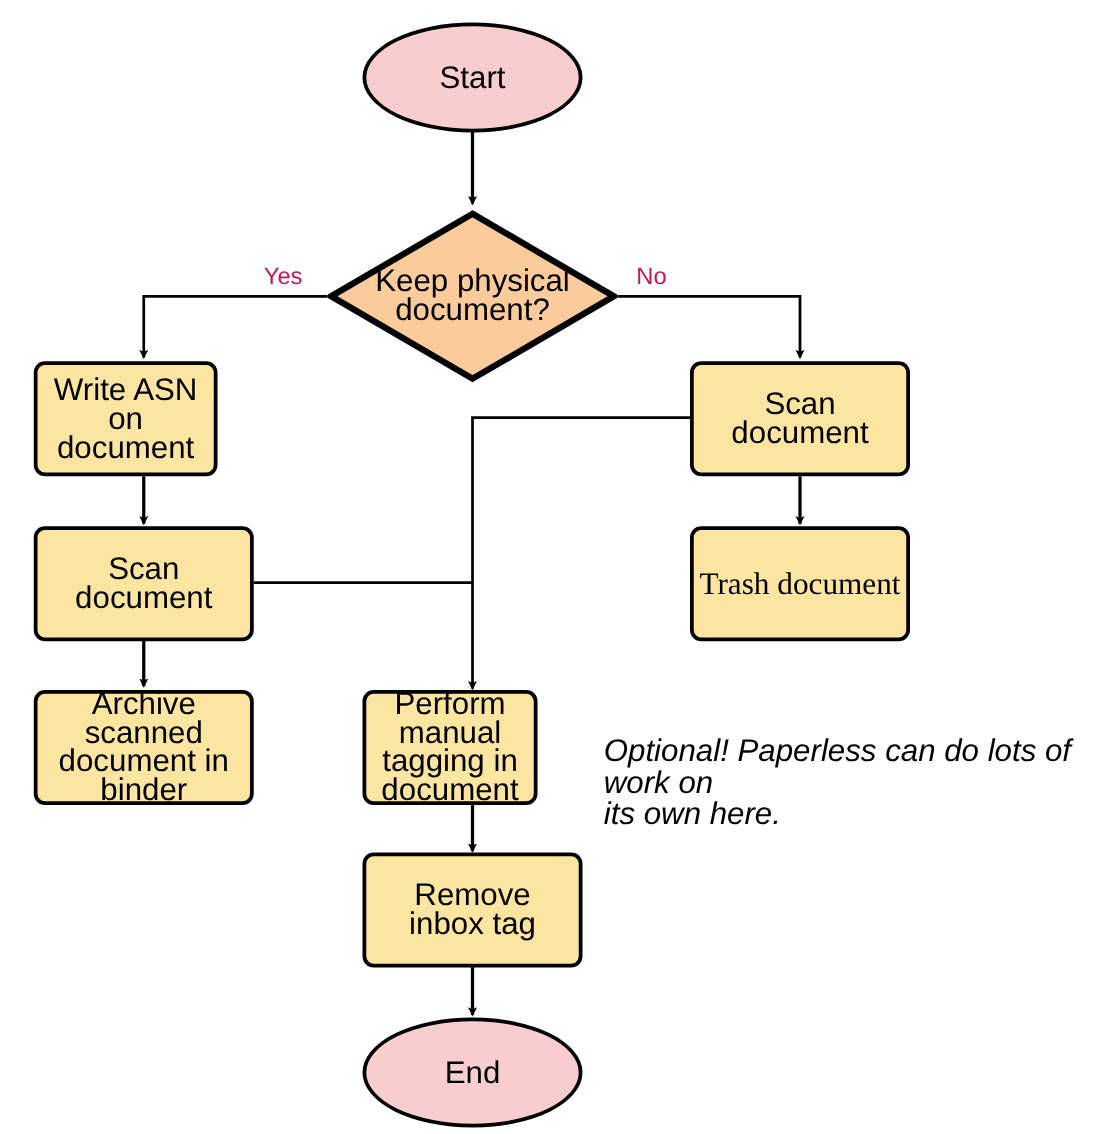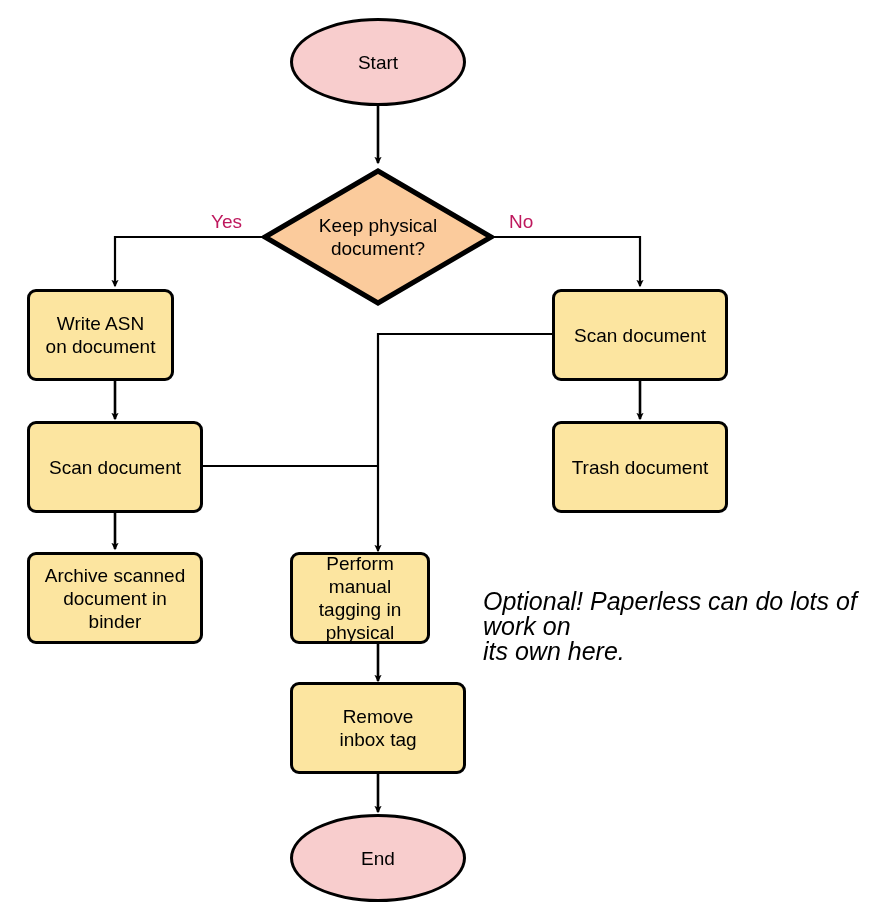--- a/index.html
+++ b/index.html
@@ -27,21 +27,21 @@
     height: 907px;
   }
   .node {
     position: absolute;
     box-sizing: border-box;
     display: flex;
     align-items: center;
     justify-content: center;
     text-align: center;
     color: #000000;
-    font-size: 19px;
+    font-size: 25px;
     line-height: 23px;
     z-index: 3;
   }
   .node-terminal {
     border: 3px solid #000000;
     border-radius: 50%;
   }
   .node-process {
     border: 3px solid #000000;
     border-radius: 9px;
@@ -146,29 +146,29 @@
       <div>Archive scanned</div>
       <div>document in</div>
       <div>binder</div>
     </div>
   </div>
 
   <div class="node node-process" style="left:552px; top:289px; width:176px; height:92px; background:#fce5a0;">
     <span>Scan document</span>
   </div>
 
-  <div class="node node-process" style="left:552px; top:421px; width:176px; height:92px; background:#fce5a0;">
+  <div class="node node-process" style="left:552px; top:421px; width:176px; height:92px; background:#fce5a0;font-family:Liberation Serif, serif;">
     <span>Trash document</span>
   </div>
 
   <div class="node node-process" style="left:290px; top:552px; width:140px; height:92px; background:#fce5a0;">
     <div>
       <div>Perform manual</div>
       <div>tagging in</div>
-      <div>physical</div>
+      <div>document</div>
     </div>
   </div>
 
   <div class="node node-process" style="left:290px; top:682px; width:176px; height:92px; background:#fce5a0;">
     <div>
       <div>Remove</div>
       <div>inbox tag</div>
     </div>
   </div>
 

